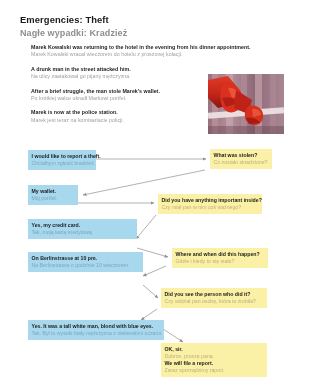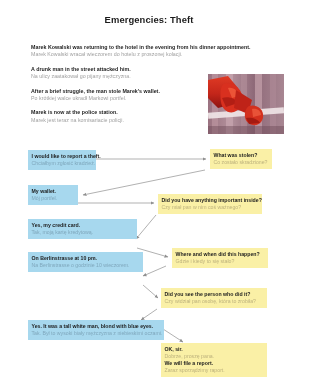--- a/index.html
+++ b/index.html
@@ -22,21 +22,21 @@
     width: 298px;
     height: 386px;
   }
 
   
   .header {
     position: absolute;
     left: 0;
     top: 14px;
     width: 298px;
-    text-align: center;
+    padding-left: 20px;
   }
   .title-en {
     font-size: 9.4px;
     font-weight: bold;
     color: #1b1b1b;
     letter-spacing: 0.1px;
     line-height: 12px;
   }
   .title-pl {
     font-size: 9px;
@@ -133,20 +133,21 @@
     pointer-events: none;
   }
 </style>
 </head>
 <body>
 
 <div class="page">
 
   <div class="header">
     <div class="title-en">Emergencies: Theft</div>
+    <div class="title-pl">Nagłe wypadki: Kradzież</div>
   </div>
 
   <div class="story">
     <div class="para">
       <div class="line-en">Marek Kowalski was returning to the hotel in the evening from his dinner appointment.</div>
       <div class="line-pl">Marek Kowalski wracał wieczorem do hotelu z proszonej kolacji.</div>
     </div>
     <div class="para">
       <div class="line-en">A drunk man in the street attacked him.</div>
       <div class="line-pl">Na ulicy zaatakował go pijany mężczyzna.</div>

